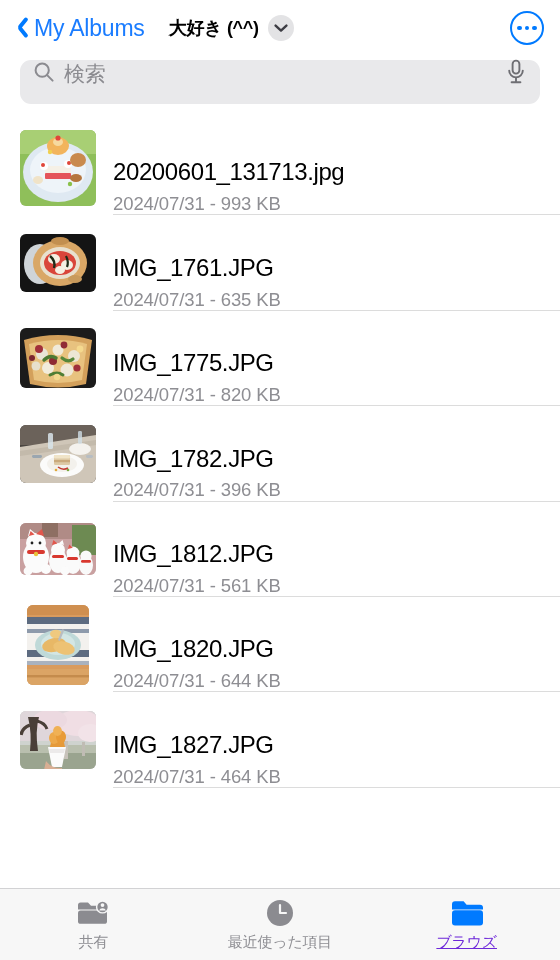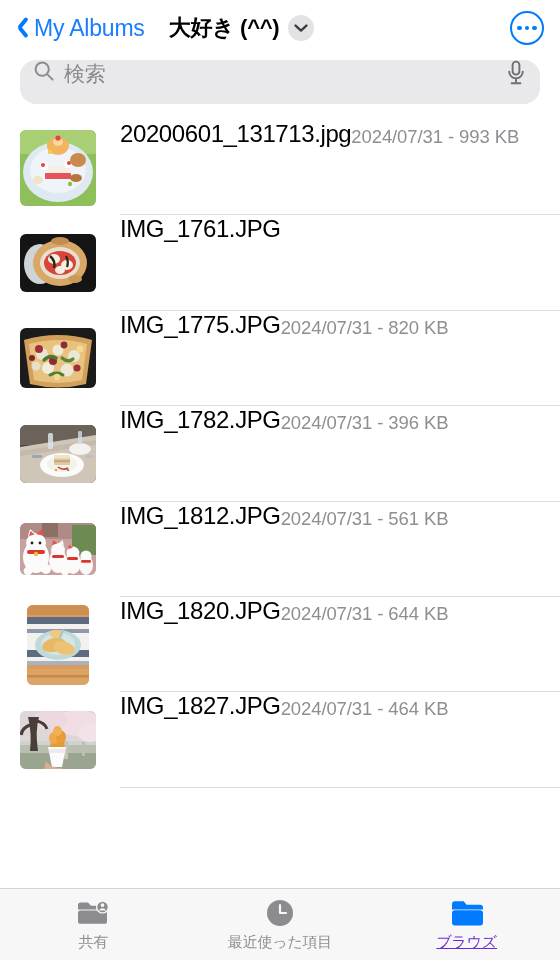--- a/index.html
+++ b/index.html
@@ -70,21 +70,21 @@
 
   .title-group {
     display: flex;
     align-items: center;
     margin-left: 24px;
     flex: 1 1 auto;
     min-width: 0;
   }
 
   .nav-title {
-    font-size: 22px;
+    font-size: 18px;
     font-weight: bold;
     color: #000000;
     white-space: nowrap;
     letter-spacing: -0.3px;
   }
 
   .title-chevron {
     width: 26px;
     height: 26px;
     border-radius: 50%;
@@ -120,23 +120,23 @@
 
   
   .search-wrap {
     flex: 0 0 auto;
     padding: 4px 20px 16px 20px;
     background: #ffffff;
   }
   .search-bar {
     height: 44px;
     background: #e9e9eb;
-    border-radius: 16px;
-    display: flex;
-    align-items: flex-start;
+    border-radius: 11px;
+    display: flex;
+    align-items: center;
     padding: 0 14px 16px 13px;
     cursor: text;
   }
   .search-icon { flex: 0 0 auto; display: block; }
   .search-placeholder {
     font-size: 21px;
     color: #8b8b90;
     margin-left: 9px;
     flex: 1 1 auto;
     white-space: nowrap;
@@ -173,25 +173,25 @@
   .thumb {
     border-radius: 6px;
     overflow: hidden;
     position: relative;
     background: #d8d8d8;
   }
 
   .row-text {
     flex: 1 1 auto;
     min-width: 0;
-    margin-left: 22px;
+    margin-left: 15px;
     padding-right: 18px;
     display: flex;
-    flex-direction: row;
-    justify-content: flex-start;
+    flex-direction: column;
+    justify-content: flex-end;
     align-self: stretch;
     position: relative;
   }
 
   .row-name {
     font-size: 24px;
     color: #000000;
     letter-spacing: -0.4px;
     white-space: nowrap;
     overflow: hidden;
@@ -355,20 +355,21 @@
             <ellipse cx="40" cy="36" rx="5" ry="4" fill="#f4efe2"></ellipse>
             <path d="M30 22 q6 5 4 12" stroke="#1d2b17" stroke-width="2.4" fill="none"></path>
             <path d="M46 22 q3 6 1 11" stroke="#1d2b17" stroke-width="2.2" fill="none"></path>
             <ellipse cx="40" cy="7" rx="9" ry="4" fill="#c28f50"></ellipse>
             <ellipse cx="55" cy="45" rx="7" ry="4" fill="#c89a5c"></ellipse>
           </svg>
         </div>
       </div>
       <div class="row-text">
         <span class="row-name">IMG_1761.JPG</span>
+        <span class="row-meta">2024/07/31 - 635 KB</span>
         <span class="row-sep"></span>
       </div>
     </div>
 
     <div class="file-row">
       <div class="thumb-slot">
         <div class="thumb" style="width:76px;height:60px;">
           <svg viewBox="0 0 76 60" preserveAspectRatio="none" aria-hidden="true">
             <rect width="76" height="60" fill="#1b1b1b"></rect>
             <path d="M4 12 q34 -10 68 0 l-6 44 q-28 7 -56 0 z" fill="#d3a05b"></path>

